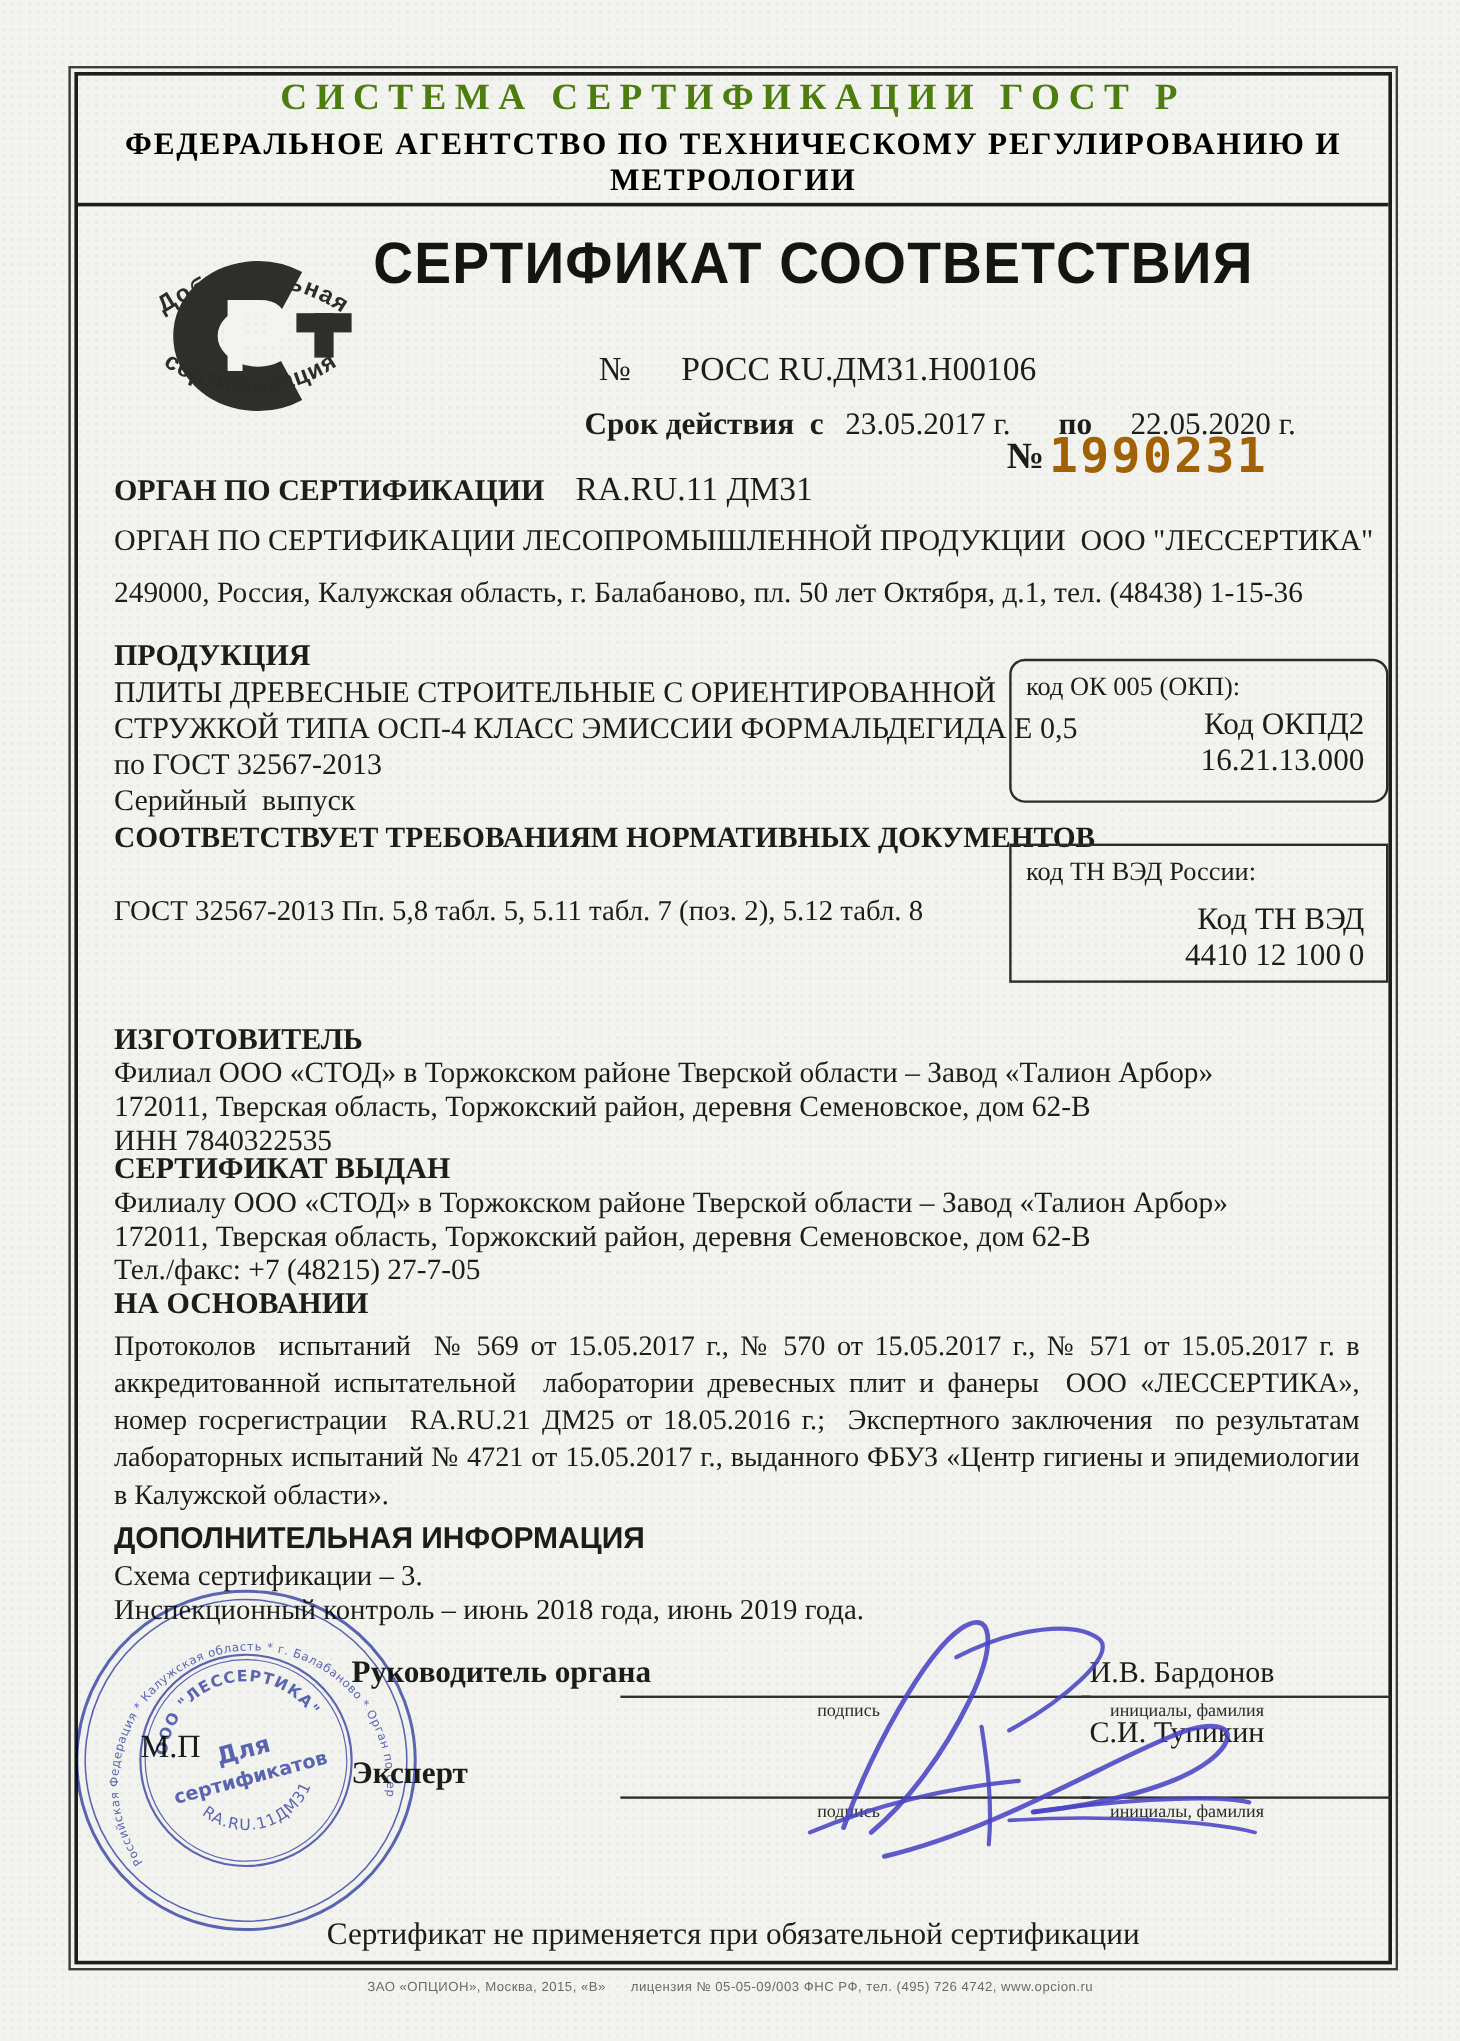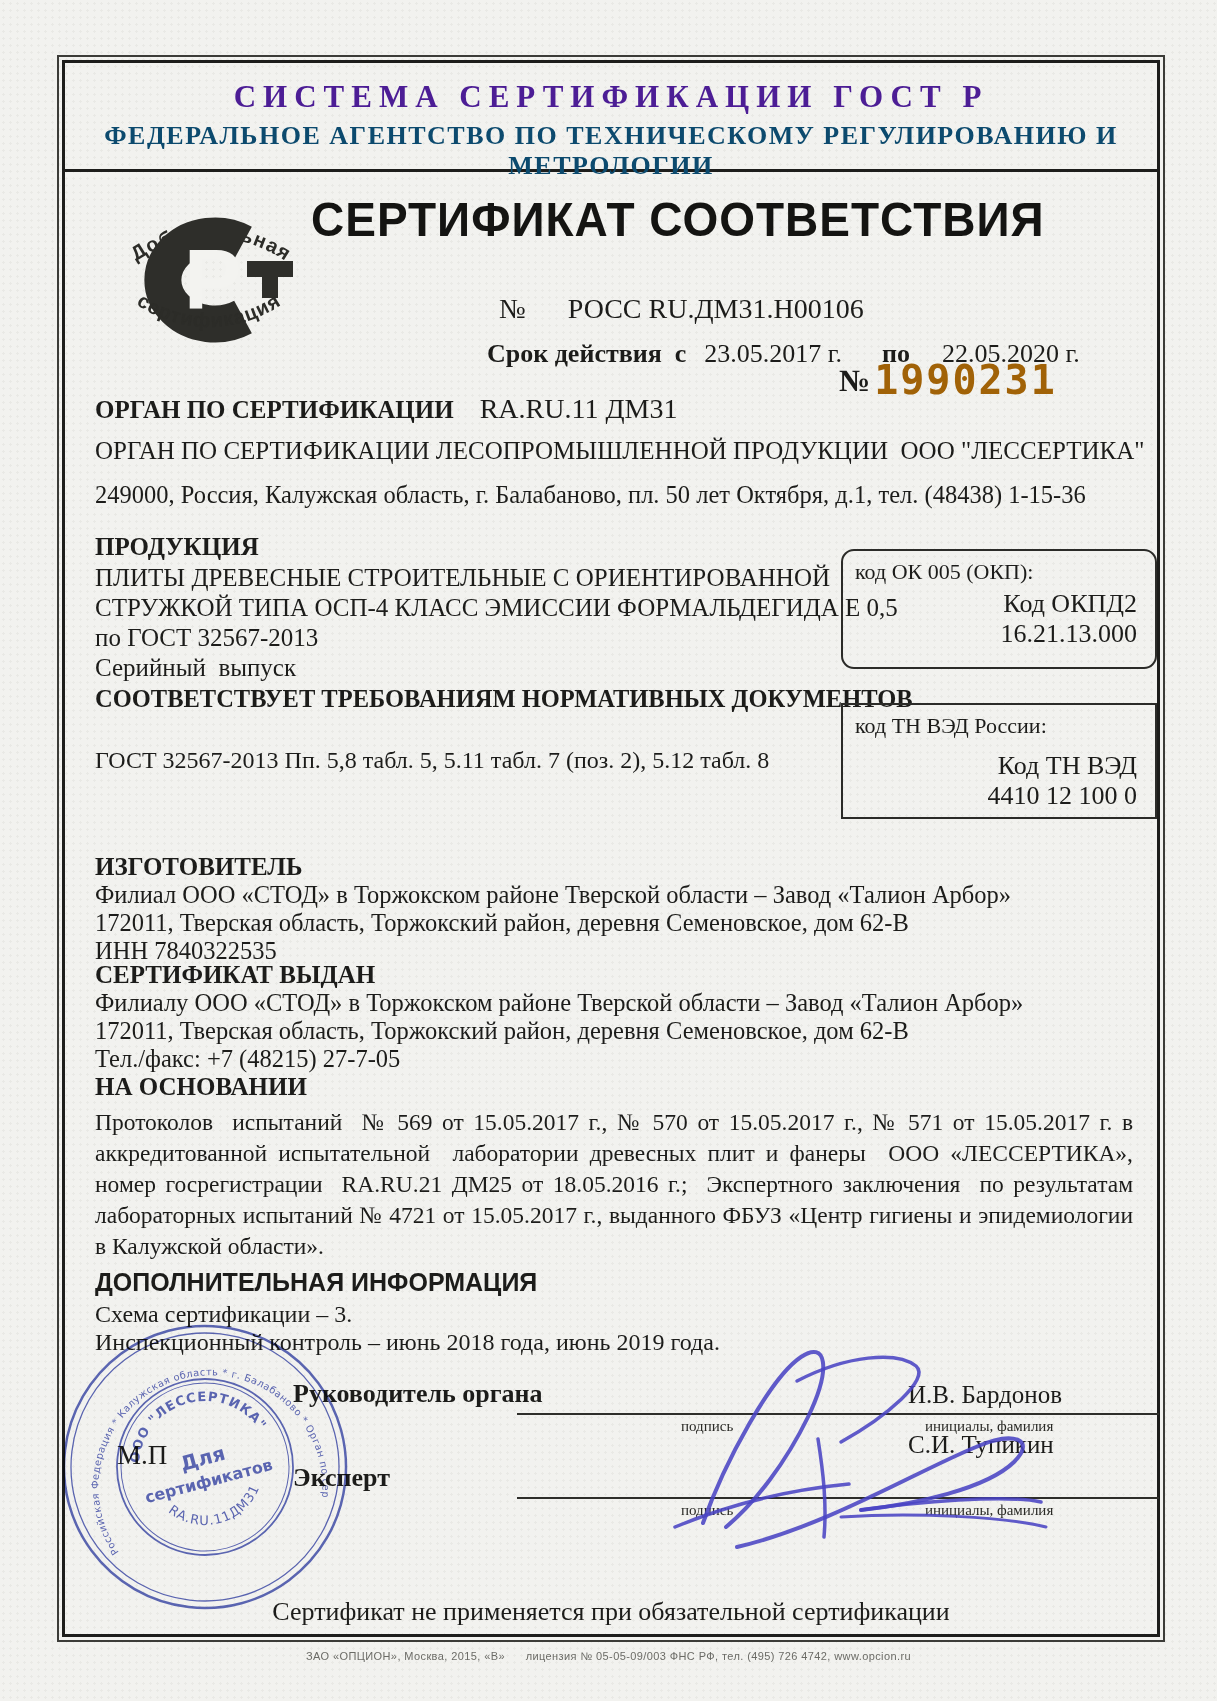--- a/index.html
+++ b/index.html
@@ -15,22 +15,22 @@
   .frame{
     position:absolute;left:57px;top:55px;width:1104px;height:1583px;
     border:2px solid #3c3c38;
   }
   .frame-inner{
     position:absolute;left:3px;top:3px;right:3px;bottom:3px;
     border:3px solid #1d1d1b;
   }
   
   .band{position:absolute;left:0;top:0;right:0;height:106px;border-bottom:3px solid #1d1d1b;text-align:center;}
-  .band-l1{margin-top:16px;font-size:31px;font-weight:bold;letter-spacing:7px;color:#4c1d95;text-align:center;}
-  .band-l2{margin-top:6px;font-size:26px;font-weight:bold;letter-spacing:1.5px;color:#0c4a6e;}
+  .band-l1{font-size:31px;font-weight:bold;letter-spacing:7px;color:#4d7c0f;text-align:center;}
+  .band-l2{margin-top:6px;font-size:26px;font-weight:bold;letter-spacing:1.5px;color:#000000;}
   
   .logo{position:absolute;left:30px;top:112px;width:232px;height:178px;}
   .lg-arc{font-family:"Liberation Sans",sans-serif;font-weight:bold;font-size:20px;fill:#2c2c28;letter-spacing:1px;}
   .lg-c{stroke:#2e2e2a;stroke-width:37;fill:none;}
   .lg-r{font-family:"Liberation Sans",sans-serif;font-weight:bold;font-size:86px;fill:#f3f3f0;}
   .lg-t{fill:#2e2e2a;}
   
   .title{
     position:absolute;left:246px;top:127px;
     font-family:"Liberation Sans",sans-serif;font-weight:bold;

